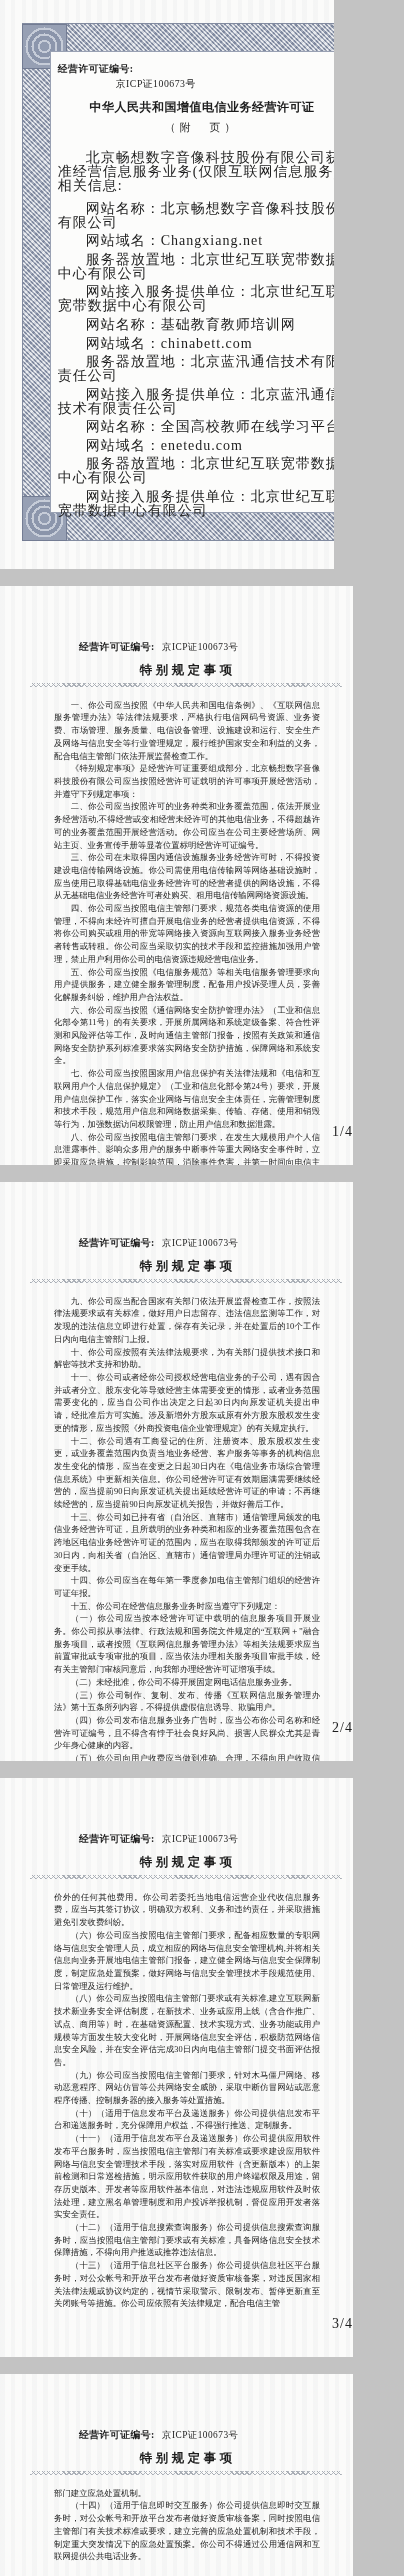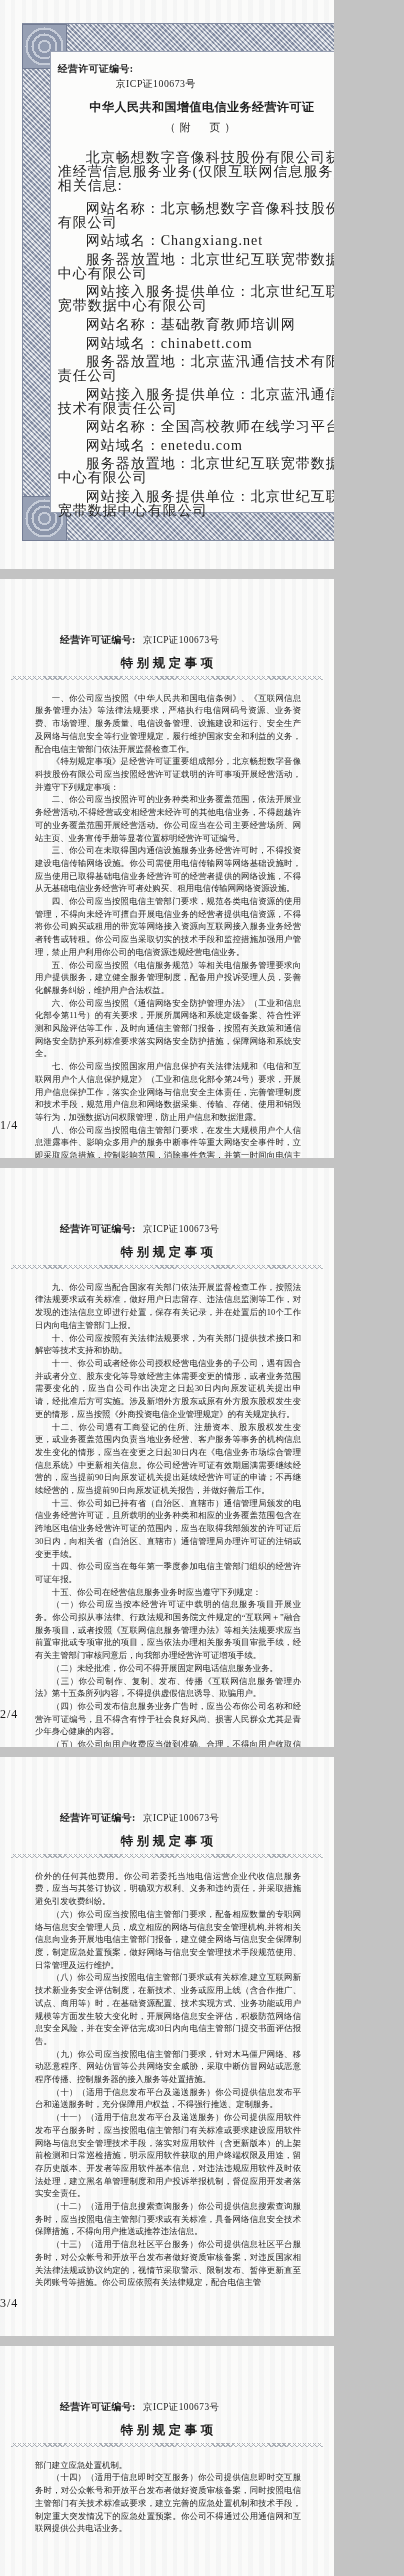--- a/index.html
+++ b/index.html
@@ -9,21 +9,21 @@
     font-family:"Liberation Serif","DejaVu Serif",serif;
     color:#1d1d1d;
   }
   .page{
     position:relative;
     width:334px;
     background:#fbfbfa;
     background-image:repeating-linear-gradient(90deg, rgba(110,120,135,0.045) 0 4.6px, rgba(255,255,255,0) 4.6px 10.8px);
     overflow:hidden;
   }
-  .page + .page{margin-top:10px;}
+  .page + .page{margin-top:17px;padding-left:19px;}
   #page-cert{height:569px;}
   .prov{height:579px;}
   #page-prov4{height:554px;}
 
   
   .frame{
     position:absolute;left:21.6px;top:23px;width:362px;height:518px;
     box-sizing:border-box;
     border:0.5px solid #828ba0;
     background-color:#b3bac9;
@@ -70,21 +70,21 @@
     opacity:.85;
   }
   .sp-body{
     margin:12.4px 33px 0 35px;
     font-size:8.4px;line-height:12.7px;text-align:justify;
   }
   .sp-body p{margin:0;text-indent:2em;}
   .sp-body p.noind{text-indent:0;}
   .page-no{
     position:absolute;left:0;right:0;bottom:25px;
-    text-align:left;font-size:12px;letter-spacing:1px;
+    text-align:right;font-size:14px;letter-spacing:1px;
   }
 </style>
 </head>
 <body>
 
 <div class="page" id="page-cert">
   <div class="frame">
     <div class="corner tl"></div>
     <div class="corner tr"></div>
     <div class="corner bl"></div>

